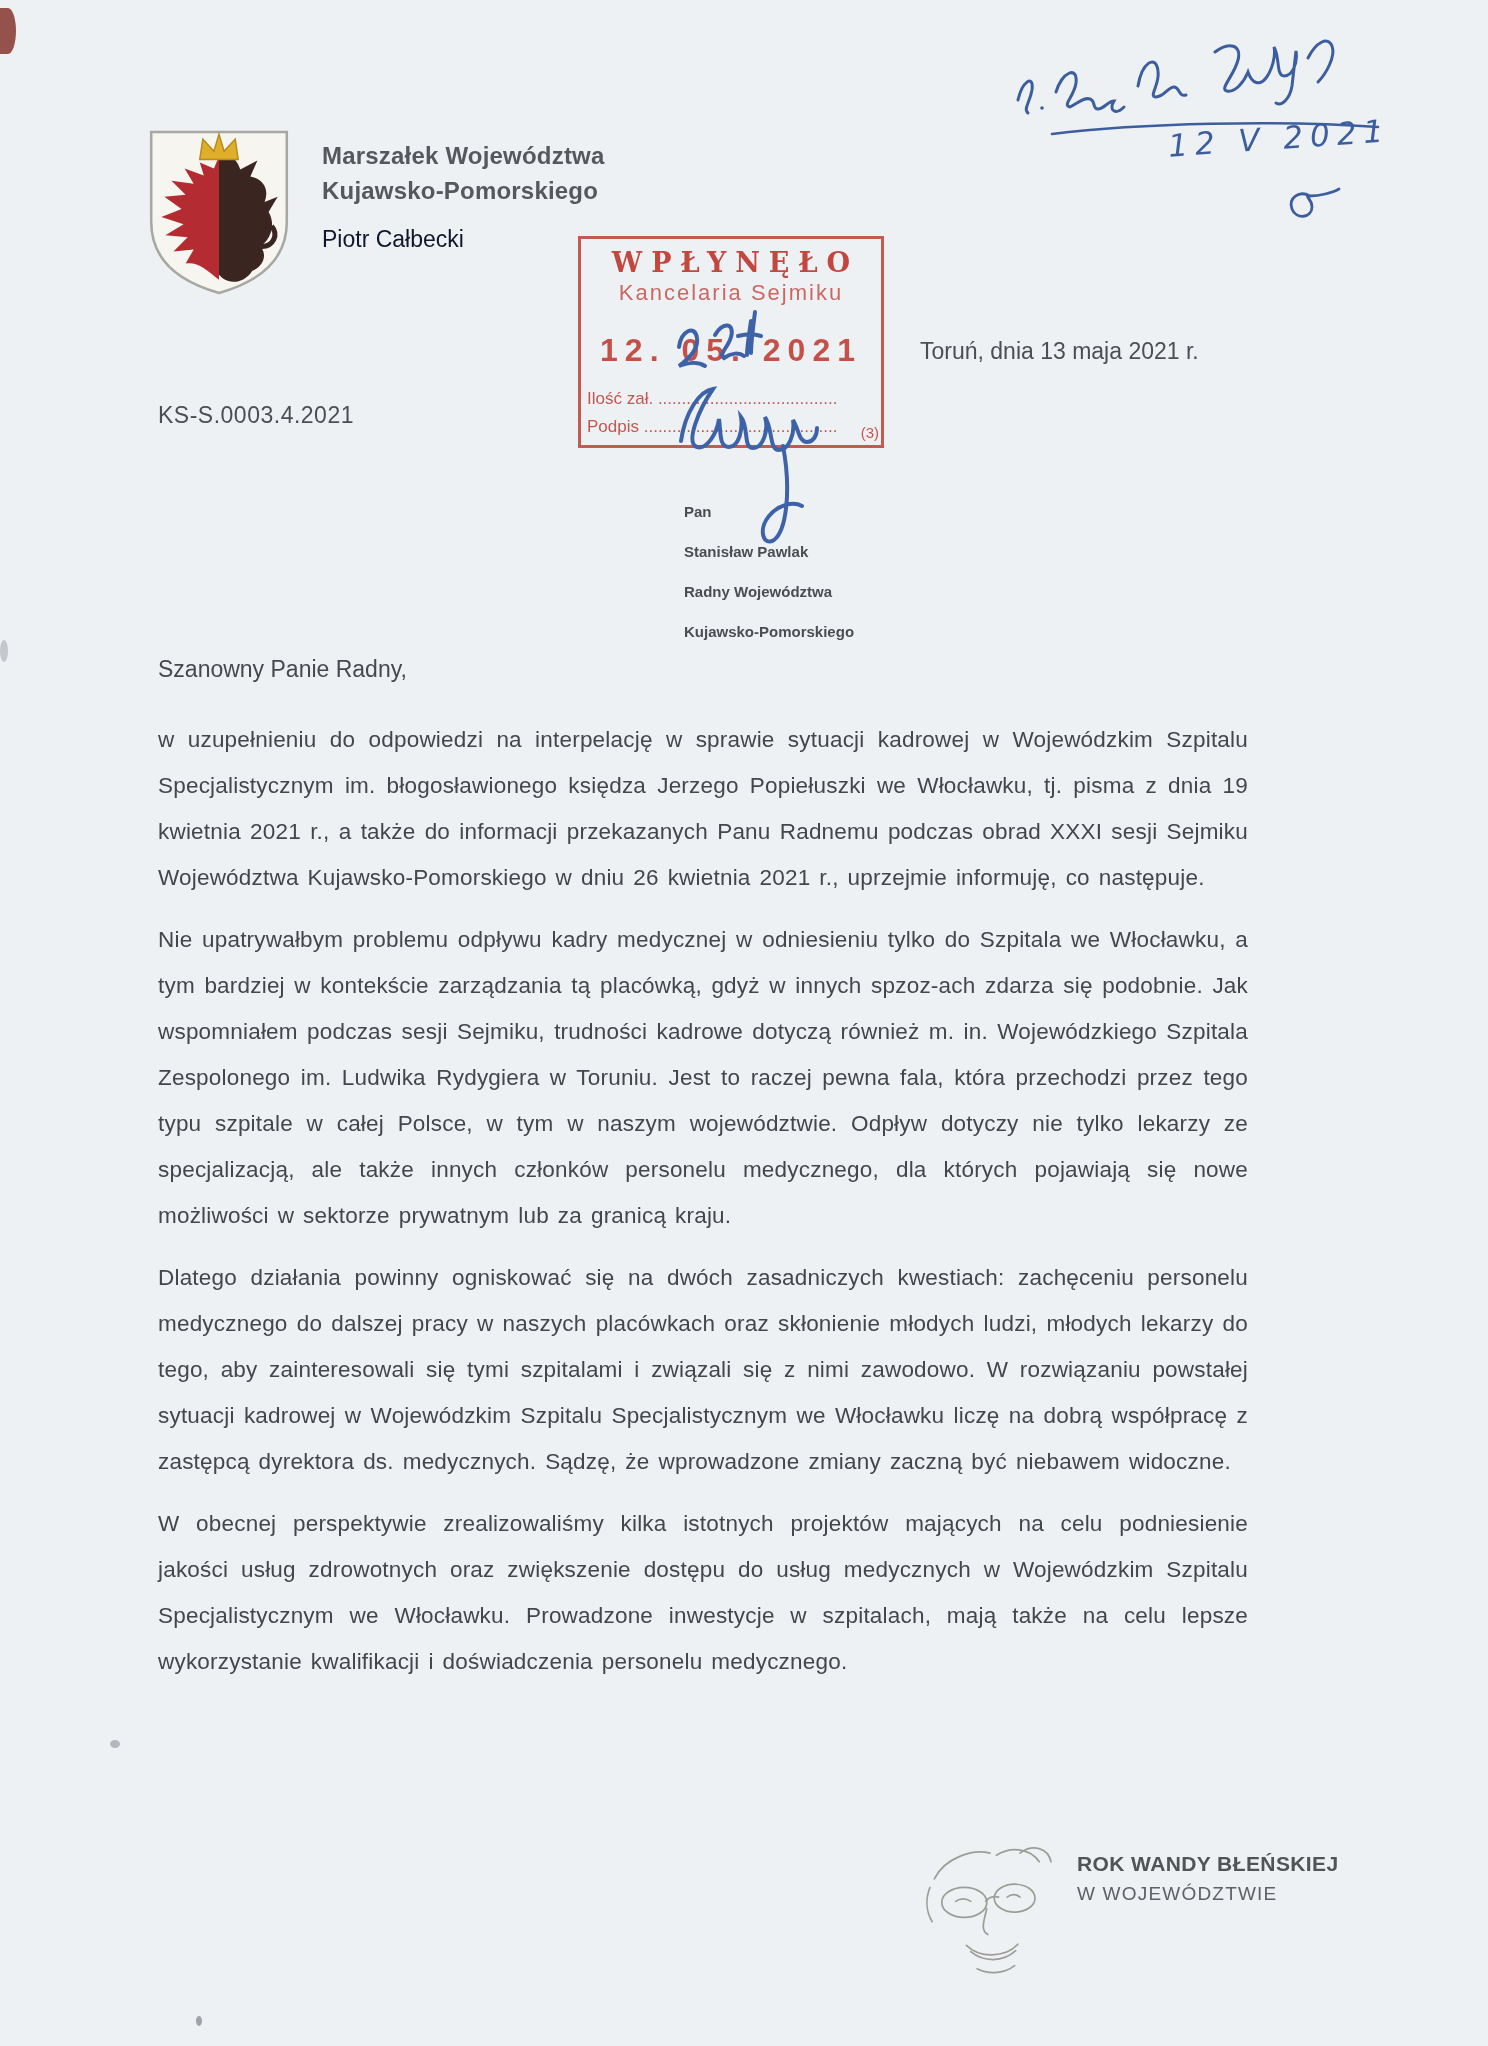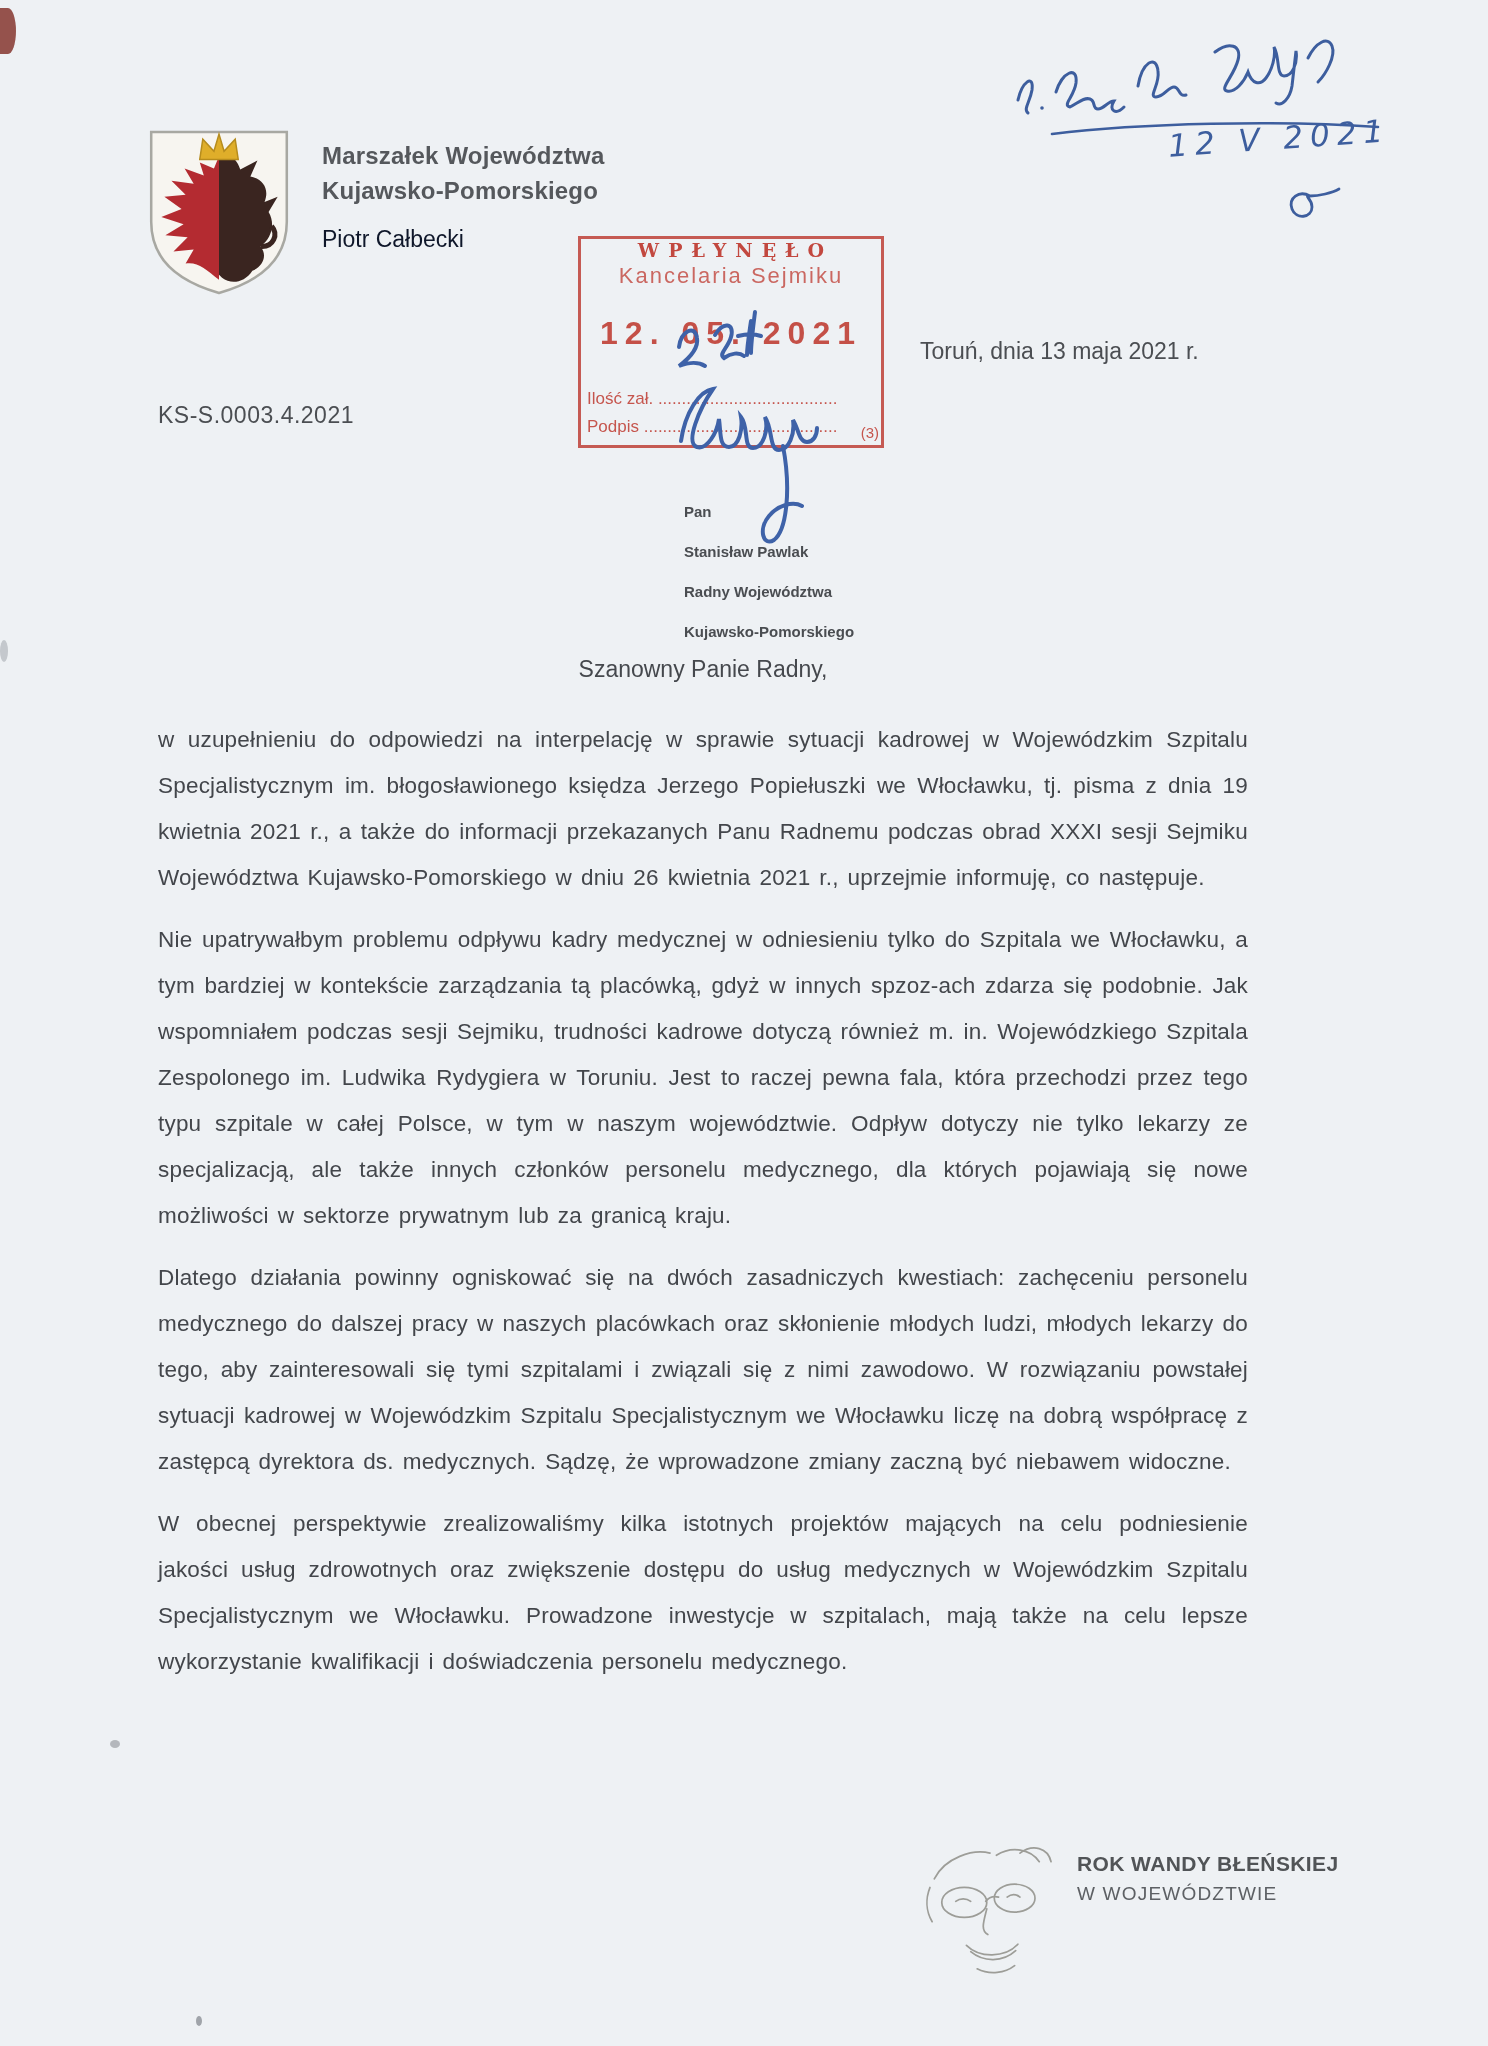--- a/index.html
+++ b/index.html
@@ -25,38 +25,38 @@
     font-family:"DejaVu Sans",sans-serif;font-style:italic;
     font-size:31px;letter-spacing:7px;color:#3d5e9e;
     transform:rotate(-4deg);white-space:nowrap;
   }
   
   .stamp{
     position:absolute;left:578px;top:236px;width:306px;height:212px;
     border:3px solid rgba(186,52,43,.8);
     color:#bf3a30;box-sizing:border-box;
   }
-  .stamp .s1{margin-top:0;text-align:center;font-family:"DejaVu Serif",serif;
-    font-weight:bold;font-size:19px;letter-spacing:9px;text-indent:9px;opacity:.92;}
+  .stamp .s1{margin-top:8px;text-align:center;font-family:"DejaVu Serif",serif;
+    font-weight:bold;font-size:27px;letter-spacing:9px;text-indent:9px;opacity:.92;}
   .stamp .s2{text-align:center;font-size:22px;letter-spacing:2px;margin-top:2px;opacity:.75;}
   .stamp .sdate{text-align:center;font-size:32px;letter-spacing:7px;margin-top:26px;
     font-family:"Liberation Sans",sans-serif;font-weight:bold;opacity:.88;}
   .stamp .row{position:absolute;left:6px;font-size:17px;white-space:nowrap;opacity:.85;}
   .stamp .row.ilosc{bottom:36px;}
   .stamp .row.podpis{bottom:8px;}
   .stamp .corner{position:absolute;right:2px;bottom:4px;font-size:15px;opacity:.85;}
   .stamp svg.sig{position:absolute;left:82px;top:42px;overflow:visible;}
   
   .place-date{position:absolute;left:920px;top:338px;font-size:23px;color:#4b4e52;}
   .ref{position:absolute;left:158px;top:402px;font-size:23px;color:#4b4e52;letter-spacing:.5px;}
   .recipient{position:absolute;left:684px;top:492px;font-size:15px;font-weight:bold;
     color:#4a4d51;line-height:40px;}
   
   .body-col{position:absolute;left:158px;top:656px;width:1090px;z-index:2;}
-  .salutation{font-size:23px;margin:0 0 34px 0;text-align:center;}
+  .salutation{font-size:23px;margin:0 0 34px 0;}
   .body-col p.par{
     font-size:22.5px;line-height:46px;margin:0 0 16px 0;
     text-align:justify;word-spacing:2.5px;letter-spacing:.2px;color:#43464b;
   }
   
   .footer{position:absolute;left:915px;top:1828px;width:460px;height:170px;z-index:1;}
   .footer .portrait{position:absolute;left:0;top:8px;}
   .footer .ftext{position:absolute;left:162px;top:18px;}
   .year{font-size:47px;font-weight:bold;letter-spacing:2px;line-height:48px;}
   .f1{font-size:21px;font-weight:bold;color:#515457;margin-top:6px;letter-spacing:.4px;}

